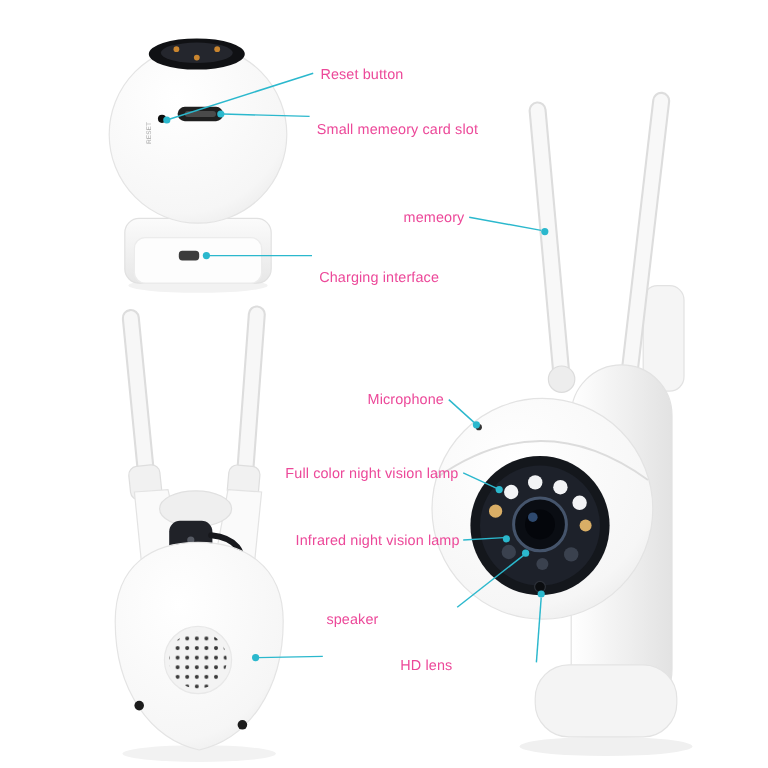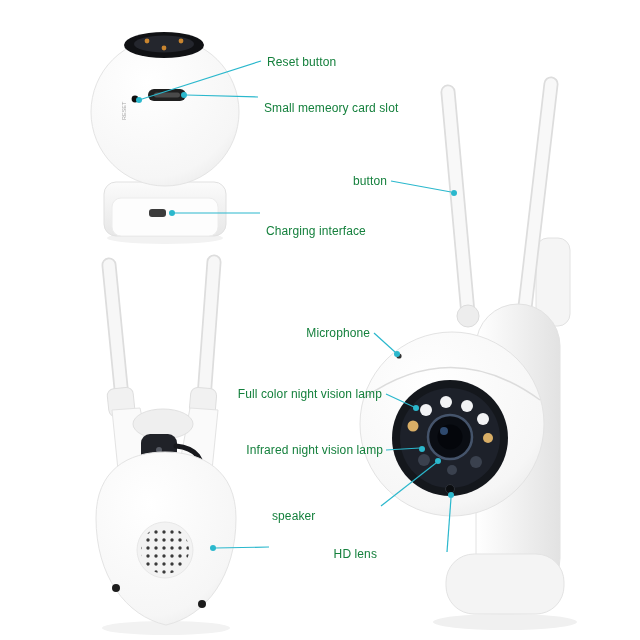--- a/index.html
+++ b/index.html
@@ -9,21 +9,21 @@
     height: 640px;
     background: #ffffff;
     overflow: hidden;
     font-family: "Liberation Sans", sans-serif;
   }
   #art { position: absolute; left: 0; top: 0; }
   .lbl {
     position: absolute;
     font-size: 12px;
     line-height: 16px;
-    color: #15803d;
+    color: #ec4899;
     white-space: nowrap;
     letter-spacing: 0.1px;
   }
 </style>
 </head>
 <body>
 
 <div id="stage">
 
   <svg id="art" width="640" height="640" viewBox="0 0 640 640">
@@ -157,21 +157,21 @@
       <circle cx="416" cy="408" r="3"></circle>
       <circle cx="422" cy="449" r="3"></circle>
       <circle cx="438" cy="461" r="3"></circle>
       <circle cx="451" cy="495" r="3"></circle>
       <circle cx="213" cy="548" r="3"></circle>
     </g>
   </svg>
 
   <div class="lbl" style="left:267px; top:54px;">Reset button</div>
   <div class="lbl" style="left:264px; top:100px;">Small memeory card slot</div>
-  <div class="lbl" style="right:253px; top:173px;">button</div>
+  <div class="lbl" style="right:253px; top:173px;">memeory</div>
   <div class="lbl" style="left:266px; top:205px;margin-top:18px;">Charging interface</div>
   <div class="lbl" style="right:270px; top:325px;">Microphone</div>
   <div class="lbl" style="right:258px; top:386px;margin-left:20px;">Full color night vision lamp</div>
   <div class="lbl" style="right:257px; top:442px;">Infrared night vision lamp</div>
   <div class="lbl" style="right:263px; top:498px;margin-top:48px;">HD lens</div>
   <div class="lbl" style="left:272px; top:508px;">speaker</div>
 
 </div>
 
 </body></html>

